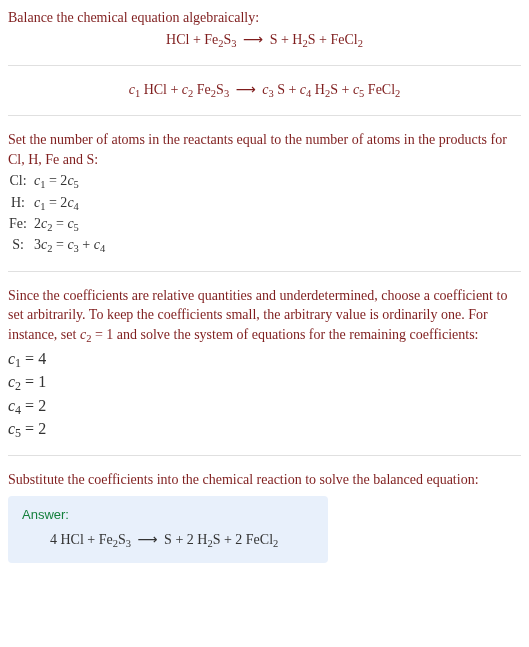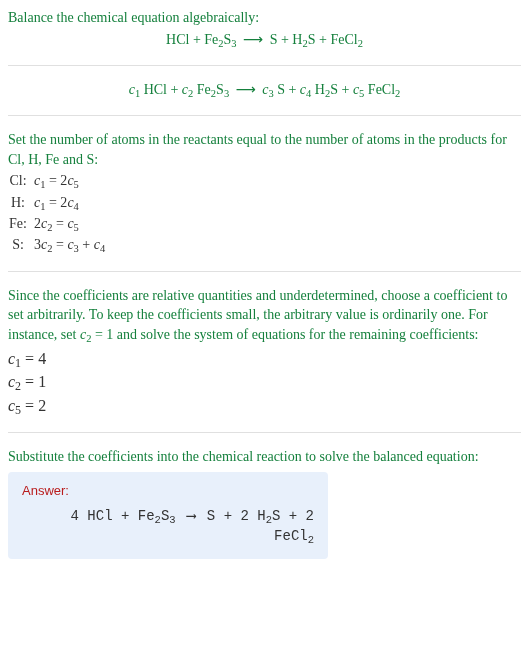--- a/index.html
+++ b/index.html
@@ -16,21 +16,21 @@
       margin-bottom: 12px;
     }
     hr.sep {
       border: none;
       border-top: 1px solid #e0e0e0;
       margin: 14px 0;
     }
     .eq-line, .text-line {
       font-family: Georgia, "Times New Roman", serif;
       font-size: 14px;
-      color: #15803d;
+      color: #7f1d1d;
     }
     .eq-line { margin-top: 2px; text-align: center; }
     sub { font-size: 0.75em; vertical-align: -0.25em; }
     .elem-table {
       border-collapse: collapse;
       font-family: Georgia, "Times New Roman", serif;
       font-size: 14px;
       margin-top: 2px;
     }
     .elem-table td {
@@ -51,28 +51,27 @@
     .answer-box {
       background: #e8f0fb;
       border-radius: 4px;
       padding: 10px 14px 12px 14px;
       width: 320px;
       margin-top: 6px;
     }
     .answer-label {
       font-family: -apple-system, BlinkMacSystemFont, "Segoe UI", Helvetica, Arial, sans-serif;
       font-size: 13px;
-      color: #b91c1c;
+      color: #15803d;
       margin-bottom: 6px;
     }
     .answer-eq {
-      font-family: Liberation Mono, monospace;
+      font-family: Liberation Serif, serif;
       font-size: 14px;
       padding-left: 28px;
-      text-align: right;
     }
     .arrow { padding: 0 3px; }
   </style>
 </head>
 <body>
 
 <div class="section">
   <div class="text-line">Balance the chemical equation algebraically:</div>
   <div class="eq-line">HCl + Fe<sub>2</sub>S<sub>3</sub> <span class="arrow">⟶</span> S + H<sub>2</sub>S + FeCl<sub>2</sub></div>
 </div>
@@ -109,20 +108,21 @@
   </table>
 </div>
 
 <hr class="sep">
 
 <div class="section">
   <div class="text-line">Since the coefficients are relative quantities and underdetermined, choose a coefficient to set arbitrarily. To keep the coefficients small, the arbitrary value is ordinarily one. For instance, set <i>c</i><sub>2</sub> = 1 and solve the system of equations for the remaining coefficients:</div>
   <div class="coeff-list" id="coeff-list">
       <div><i>c</i><sub>1</sub> = 4</div>
       <div><i>c</i><sub>2</sub> = 1</div>
+      <div><i>c</i><sub>4</sub> = 2</div>
       <div><i>c</i><sub>5</sub> = 2</div>
     </div>
 </div>
 
 <hr class="sep">
 
 <div class="section">
   <div class="text-line">Substitute the coefficients into the chemical reaction to solve the balanced equation:</div>
   <div class="answer-box">
     <div class="answer-label">Answer:</div>

